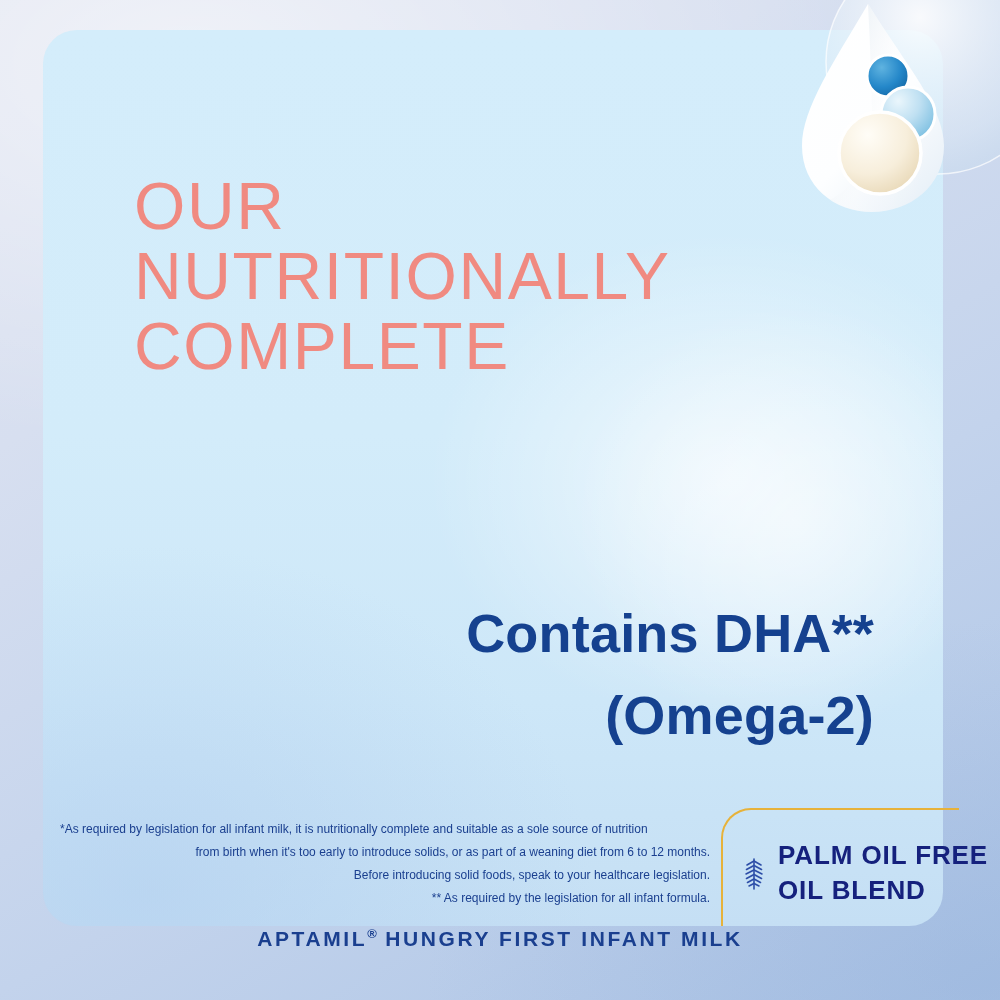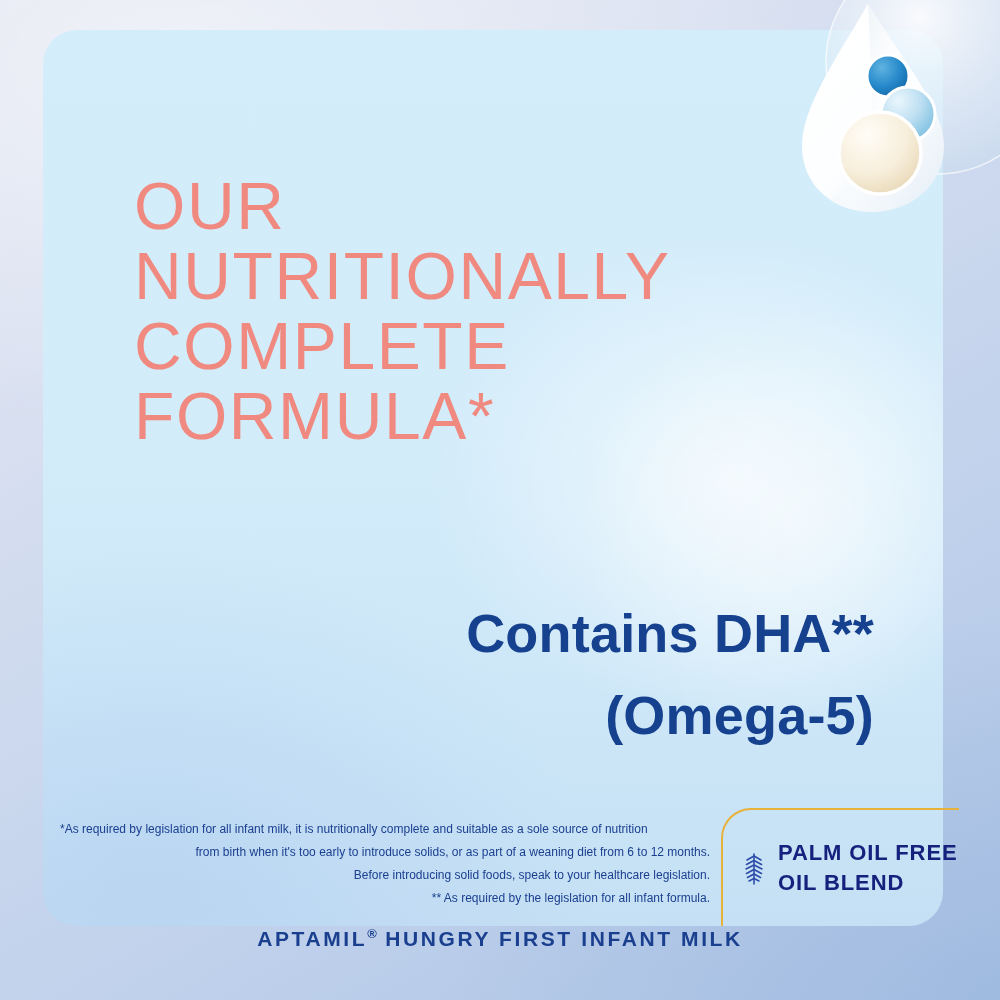--- a/index.html
+++ b/index.html
@@ -152,21 +152,21 @@
     align-items: center;
     gap: 13px;
   }
   .leaf-icon {
     width: 22px;
     height: 34px;
     flex: 0 0 auto;
   }
   .badge-text {
     color: #15217d;
-    font-size: 22px;
+    font-size: 26px;
     font-weight: bold;
     line-height: 1.35;
     letter-spacing: 0.9px;
     text-transform: uppercase;
     white-space: nowrap;
   }
   .badge-text .bt-line { display: block; }
 
   
   .bottom-bar {
@@ -254,26 +254,25 @@
       <circle cx="128" cy="86" r="21" fill="url(#cDark)" stroke="#ffffff" stroke-width="3"></circle>
       <circle cx="148" cy="124" r="27" fill="url(#cMid)" stroke="#ffffff" stroke-width="3"></circle>
       <circle cx="120" cy="163" r="41" fill="url(#cCream)" stroke="#ffffff" stroke-width="3.5"></circle>
     </svg>
   </div>
 
   <div class="headline">
     <span class="hl-line">OUR</span>
     <span class="hl-line">NUTRITIONALLY</span>
     <span class="hl-line">COMPLETE</span>
-    <span class="hl-line">FORMULA*</span>
   </div>
 
   <div class="subhead">
     <span class="sh-line">Contains DHA**</span>
-    <span class="sh-line">(Omega-5)</span>
+    <span class="sh-line">(Omega-2)</span>
   </div>
 
   <div class="footnote">
     <span class="fn-line first">*As required by legislation for all infant milk, it is nutritionally complete and suitable as a sole source of nutrition</span>
     <span class="fn-line">from birth when it's too early to introduce solids, or as part of a weaning diet from 6 to 12 months.</span>
     <span class="fn-line">Before introducing solid foods, speak to your healthcare legislation.</span>
     <span class="fn-line">** As required by the legislation for all infant formula.</span>
   </div>
 
   <div class="badge"></div>

